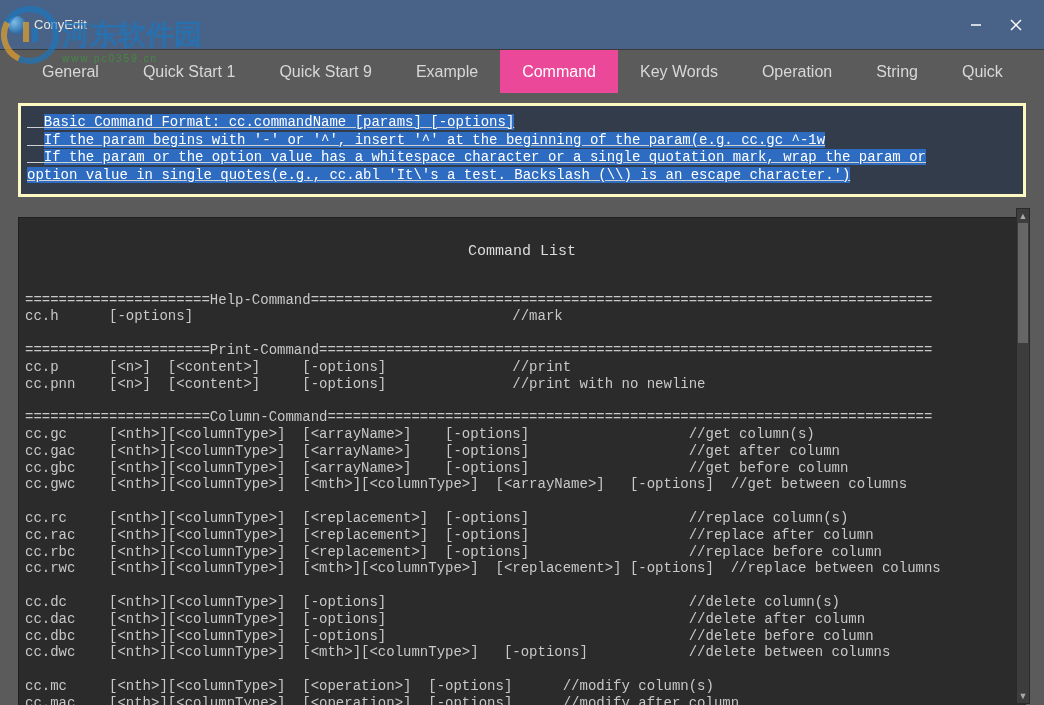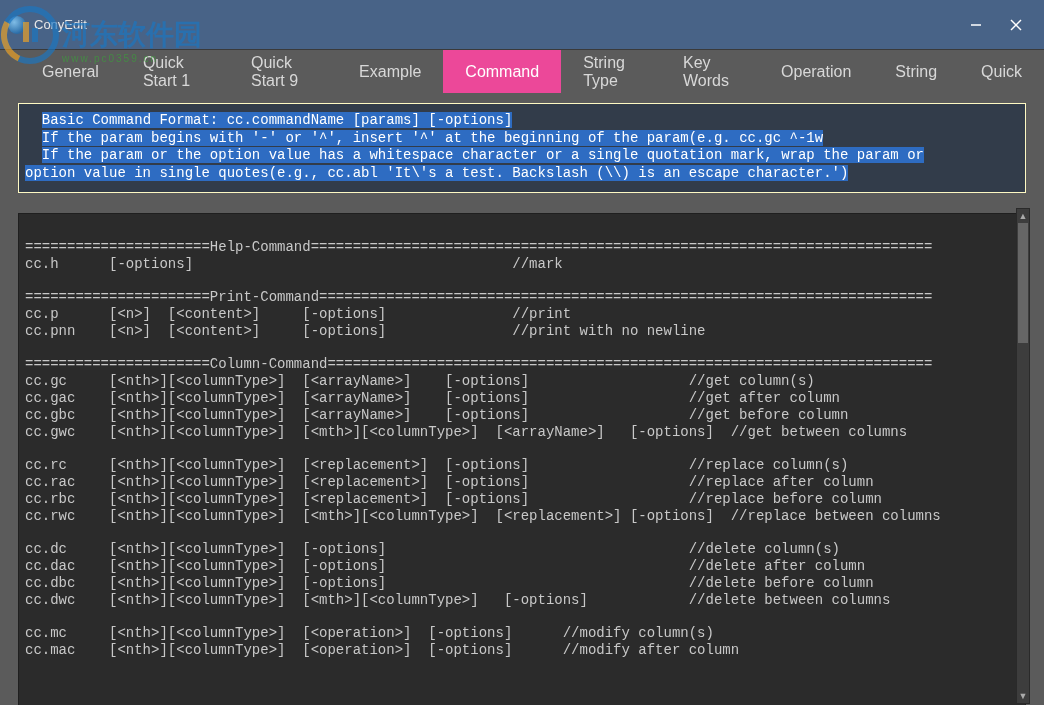--- a/index.html
+++ b/index.html
@@ -60,26 +60,27 @@
 }
 .tab.active {
   background: #ec4899;
   color: #fff;
 }
 .content-area {
   padding: 10px 18px 10px 18px;
 }
 .info-panel {
   background: #323c4a;
-  border: 1px solid #fef9c3;
+  border: 3px solid #fef9c3;
   padding: 8px 6px 10px 6px;
   font-family: "Courier New", monospace;
   font-size: 14px;
   line-height: 1.25;
   color: #d0d0d0;
+  text-decoration: underline;
 }
 .info-panel .hl {
   background: #2e6cc2;
   color: #fff;
 }
 .code-panel {
   margin-top: 20px;
   background: #2b2b2b;
   border: 1px solid #1f1f1f;
   height: 498px;
@@ -154,37 +155,37 @@
   <text x="62" y="44" font-size="28" font-family="SimHei,sans-serif" fill="#1a77c4" font-weight="bold">河东软件园</text>
   <text x="62" y="62" font-size="10" fill="#3aa13a" letter-spacing="2">www.pc0359.cn</text>
 </svg>
 
 <div class="tabs">
   <div class="tab">General</div>
   <div class="tab">Quick Start 1</div>
   <div class="tab">Quick Start 9</div>
   <div class="tab">Example</div>
   <div class="tab active">Command</div>
-  <div class="tab">String Type</div>
   <div class="tab">Key Words</div>
   <div class="tab">Operation</div>
   <div class="tab">String</div>
   <div class="tab">Quick</div>
 </div>
 
 <div class="content-area">
 
   <div class="info-panel">
     <div>&nbsp;&nbsp;<span class="hl">Basic Command Format: cc.commandName [params] [-options]</span></div>
     <div>&nbsp;&nbsp;<span class="hl">If the param begins with '-' or '^', insert '^' at the beginning of the param(e.g.  cc.gc ^-1w </span></div>
     <div>&nbsp;&nbsp;<span class="hl">If the param or the option value has a whitespace character or a single quotation mark, wrap the param or</span></div>
     <div><span class="hl">option value in single quotes(e.g., cc.abl 'It\'s a test. Backslash (\\) is an escape character.')</span></div>
   </div>
 
   <div class="code-panel">
+<span class="heading">Command List</span>
 <span>======================Help-Command==========================================================================</span>
 <span>cc.h      [-options]                                      //mark</span>
 
 <span>======================Print-Command=========================================================================</span>
 <span>cc.p      [&lt;n&gt;]  [&lt;content&gt;]     [-options]               //print</span>
 <span>cc.pnn    [&lt;n&gt;]  [&lt;content&gt;]     [-options]               //print with no newline</span>
 
 <span>======================Column-Command========================================================================</span>
 <span>cc.gc     [&lt;nth&gt;][&lt;columnType&gt;]  [&lt;arrayName&gt;]    [-options]                   //get column(s)</span>
 <span>cc.gac    [&lt;nth&gt;][&lt;columnType&gt;]  [&lt;arrayName&gt;]    [-options]                   //get after column</span>

